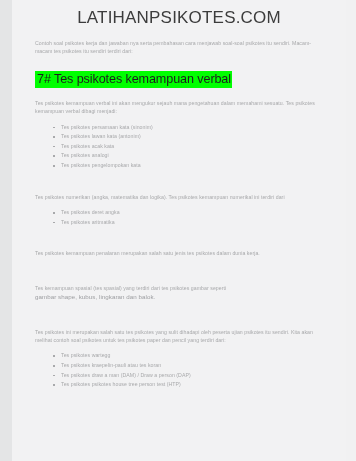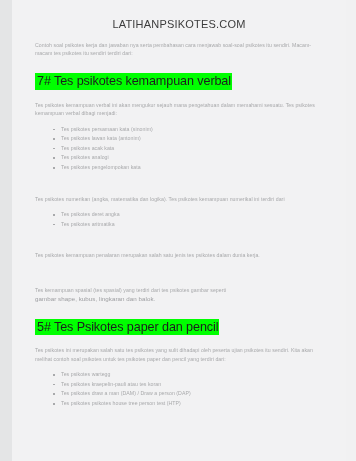--- a/index.html
+++ b/index.html
@@ -38,23 +38,23 @@
     top: 0;
     left: 12px;
     width: 334px;
     height: 461px;
     background: #f2f2f3;
     box-sizing: border-box;
     padding: 0 23px;
   }
   .doc-title {
     margin: 0;
-    padding-top: 18px;
+    padding-top: 8px;
     text-align: center;
-    font-size: 11px;
+    font-size: 17px;
     letter-spacing: 0.2px;
     font-weight: 400;
     color: #3c3c3c;
   }
   p.body {
     margin: 0;
     color: #a8a9ab;
     font-size: 5.2px;
     line-height: 1.62;
     letter-spacing: 0.05px;
@@ -153,21 +153,20 @@
     <p class="body">Tes psikotes kemampuan penalaran merupakan salah satu jenis tes psikotes dalam dunia kerja.</p>
 
     <div class="spacer-lg"></div>
 
     <div class="spacer-md"></div>
     <p class="body">Tes kemampuan spasial (tes spasial) yang terdiri dari tes psikotes gambar seperti</p>
     <p class="body emphasis">gambar shape, kubus, lingkaran dan balok.</p>
 
     <div class="spacer-lg"></div>
 
-    <h2 class="section"><span class="hl">5# Tes Psikotes paper dan pencil</span></h2>
     <div class="spacer-md"></div>
     <p class="body">Tes psikotes ini merupakan salah satu tes psikotes yang sulit dihadapi oleh peserta ujian psikotes itu sendiri. Kita akan melihat contoh soal psikotes untuk tes psikotes paper dan pencil yang terdiri dari:</p>
     <div class="spacer-sm"></div>
     <ul class="bullets">
       <li>Tes psikotes wartegg</li>
       <li>Tes psikotes kraepelin-pauli atau tes koran</li>
       <li>Tes psikotes draw a man (DAM) / Draw a person (DAP)</li>
       <li>Tes psikotes psikotes house tree person test (HTP)</li>
     </ul>
 

